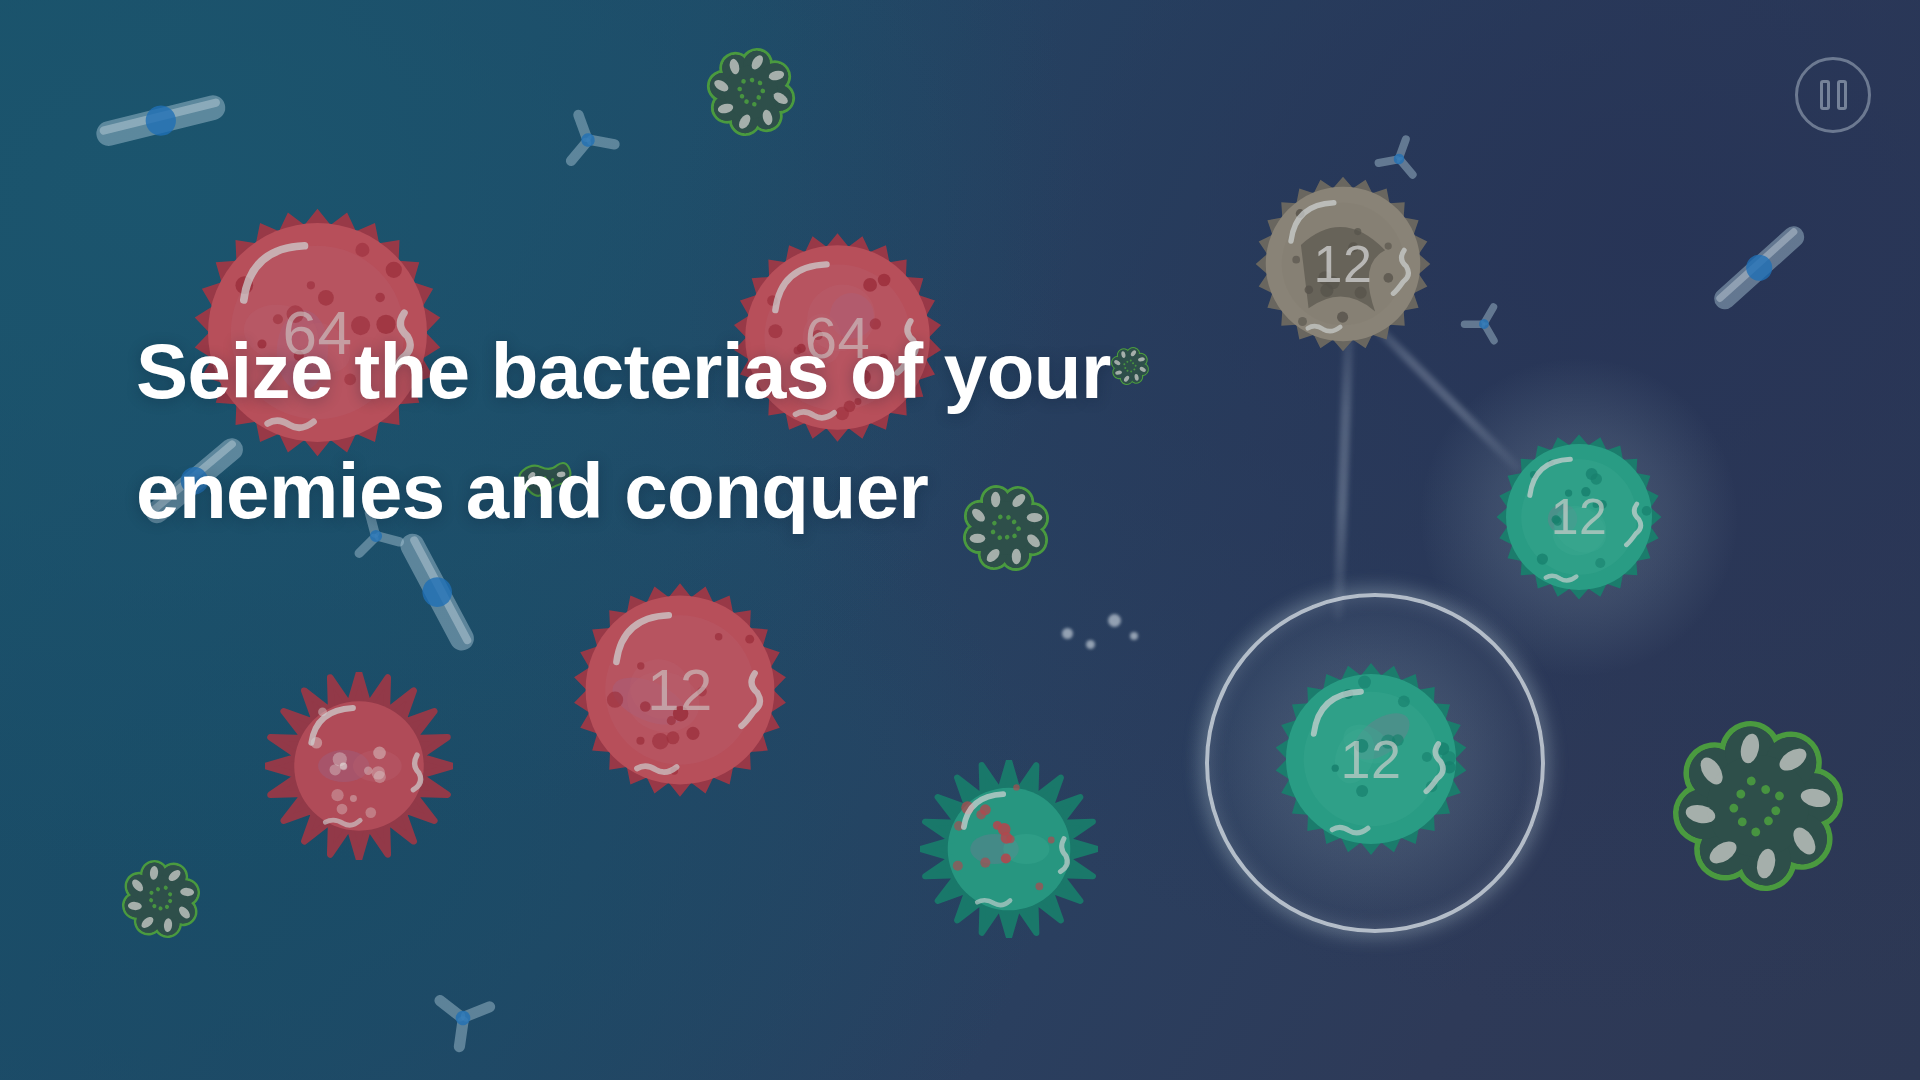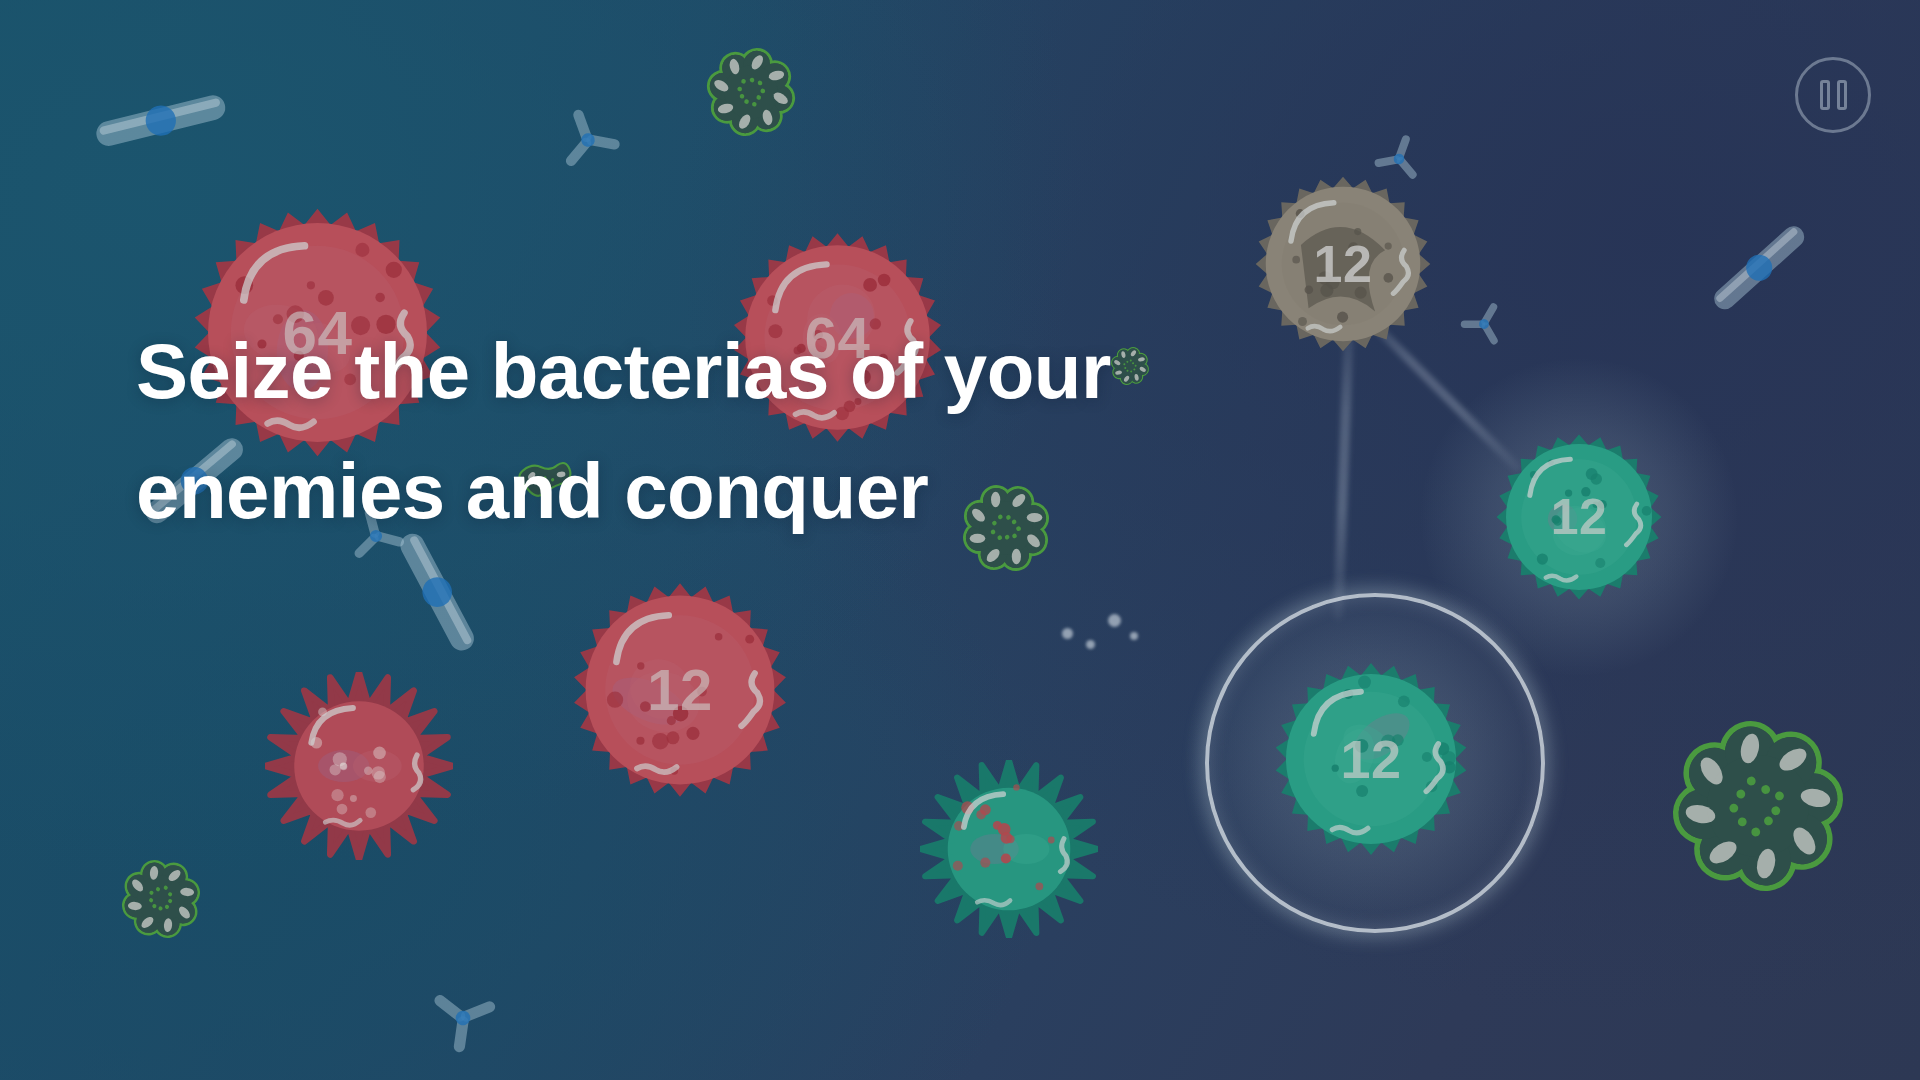--- a/index.html
+++ b/index.html
@@ -51,21 +51,21 @@
   .cell .gear {
     position: absolute;
     inset: 0;
   }
   .cell .gear svg { width: 100%; height: 100%; display:block; }
 
   .cell .cell-value {
     position: relative;
     z-index: 6;
     color: rgba(216,216,216,0.72);
-    font-weight: 700;
+    font-weight: 400;
     letter-spacing: 0.5px;
     line-height: 1;
     text-align: right;
     user-select: none;
   }
 
   .cell.team-red   .cell-value { color: rgba(205,202,200,0.62); }
   .cell.team-teal  .cell-value { color: rgba(208,208,205,0.68); }
 
   

